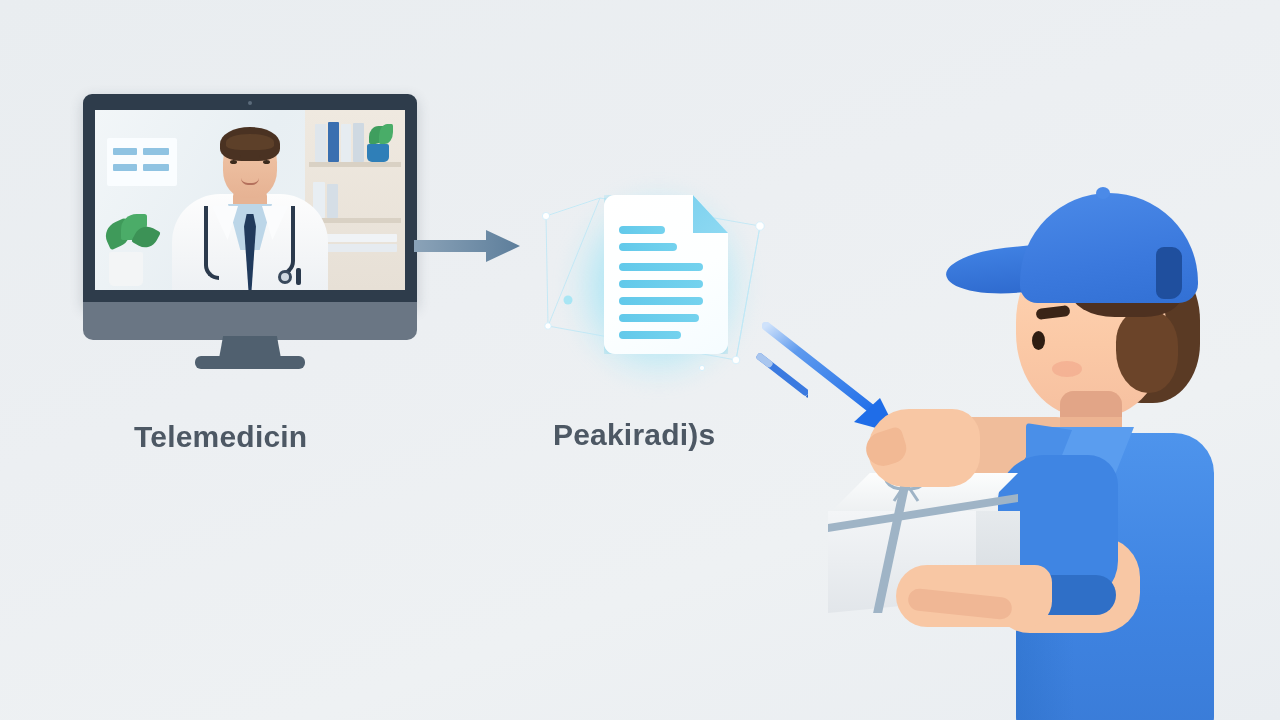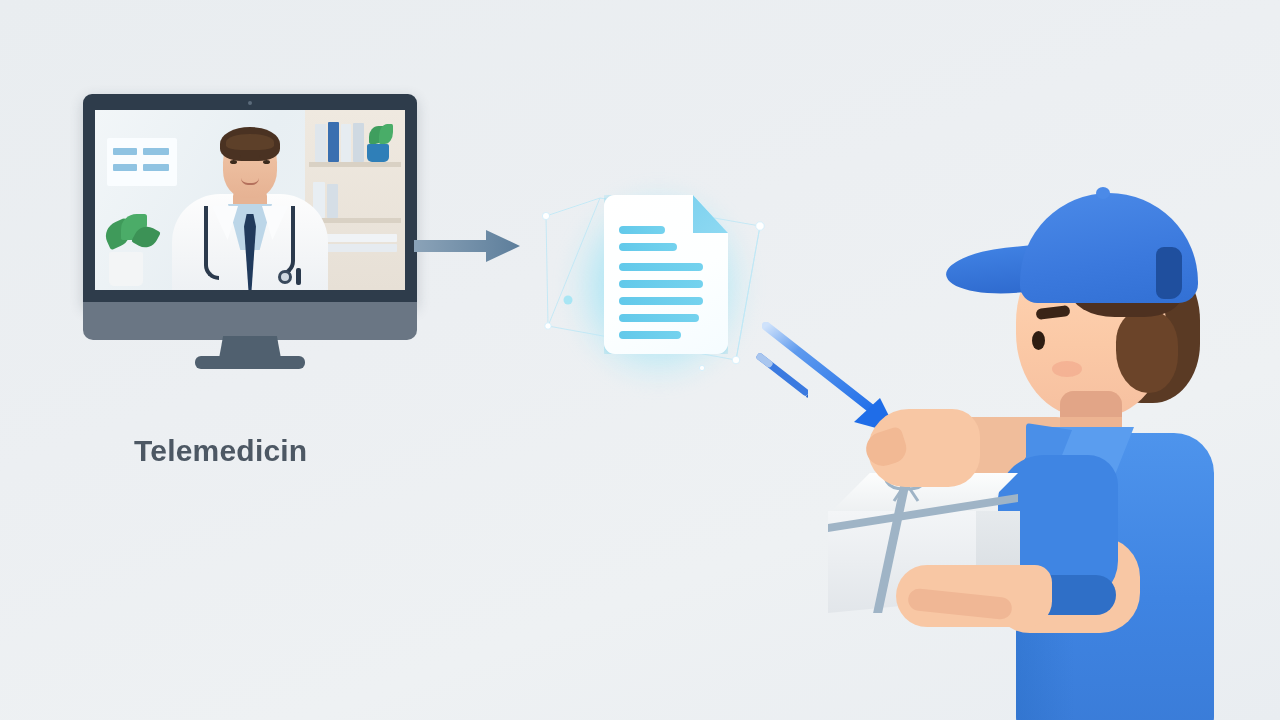--- a/index.html
+++ b/index.html
@@ -326,21 +326,21 @@
   .ribbon-h {
     position:absolute; left:0; top:36px; width:190px; height:8px;
     background:#9fb4c6; transform:skewY(-9deg);
   }
 
   
   .caption {
     position:absolute; font-size:30px; font-weight:bold;
     color:#4d5864; letter-spacing:.2px; white-space:nowrap;
   }
-  #caption-left  { left:134px; top:434px; }
+  #caption-left  { left:134px; top:420px; }
   #caption-mid   { left:553px; top:418px; }
 </style>
 </head>
 <body>
 
 <div id="stage">
 
   <div id="monitor-group">
 
     <div class="mon-bezel">
@@ -509,14 +509,15 @@
     </div>
 
     <div class="hand-upper"></div>
     <div class="thumb-upper"></div>
     <div class="hand-lower"></div>
     <div class="finger-lower"></div>
   </div>
 
   <div class="caption" id="caption-left">Telemedicin</div>
 
+  <div class="caption" id="caption-mid">Peakiradi)s</div>
 
 </div>
 
 </body></html>

